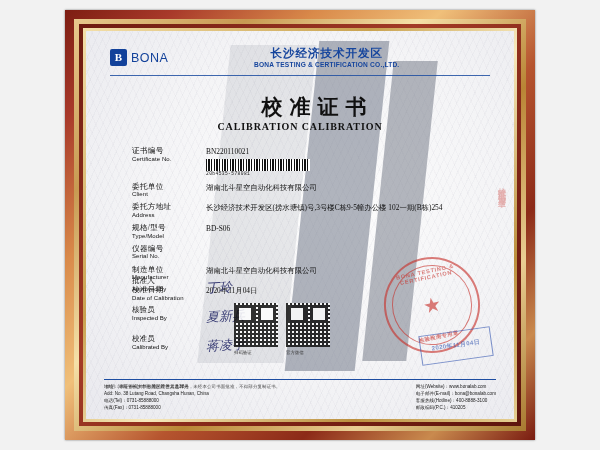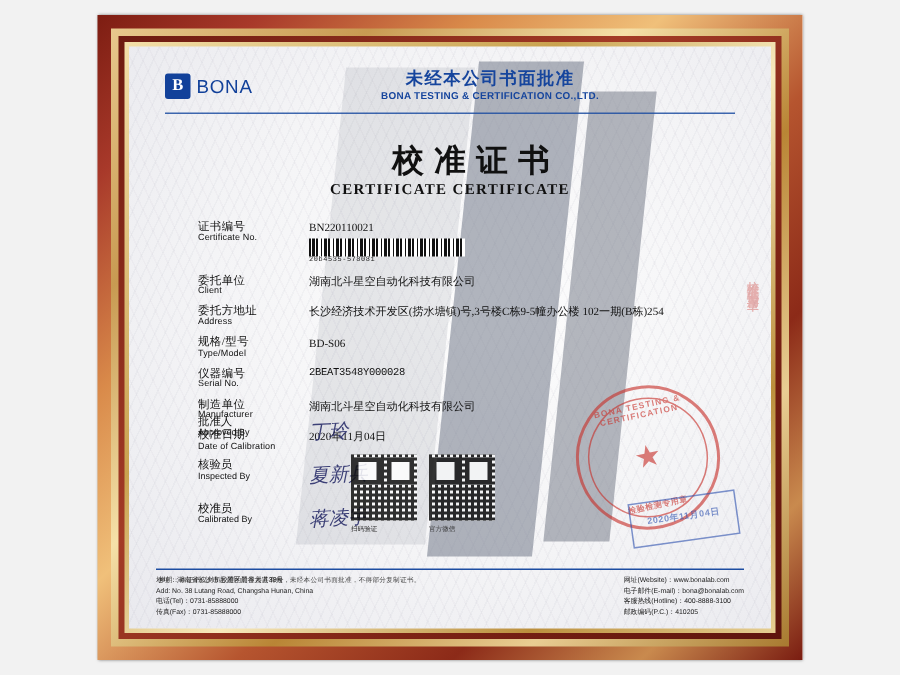--- a/index.html
+++ b/index.html
@@ -207,28 +207,28 @@
             <div class="wm wm-a"></div>
             <div class="wm wm-b"></div>
             <div class="wm wm-c"></div>
 
             <div class="hdr">
               <div class="logo">
                 <span class="logo-mark">B</span>
                 <span class="logo-txt">BONA</span>
               </div>
               <div class="hdr-txt">
-                <div class="hdr-cn">未经本公司书面批准</div>
+                <div class="hdr-cn">长沙经济技术开发区</div>
                 <div class="hdr-en">BONA TESTING &amp; CERTIFICATION CO.,LTD.</div>
               </div>
             </div>
             <div class="hdr-rule"></div>
 
             <div class="title-cn">校准证书</div>
-            <div class="title-en">CERTIFICATE CERTIFICATE</div>
+            <div class="title-en">CALIBRATION CALIBRATION</div>
 
             <div class="fields">
 
               <div class="row">
                 <div class="lbl">
                   <div class="cn">证书编号</div>
                   <div class="en">Certificate No.</div>
                 </div>
                 <div class="val">
                   <div>BN220110021</div>
@@ -260,21 +260,20 @@
                   <div class="en">Type/Model</div>
                 </div>
                 <div class="val">BD-S06</div>
               </div>
 
               <div class="row">
                 <div class="lbl">
                   <div class="cn">仪器编号</div>
                   <div class="en">Serial No.</div>
                 </div>
-                <div class="val mono">2BEAT3548Y000028</div>
               </div>
 
               <div class="row">
                 <div class="lbl">
                   <div class="cn">制造单位</div>
                   <div class="en">Manufacturer</div>
                 </div>
                 <div class="val">湖南北斗星空自动化科技有限公司</div>
               </div>
 

